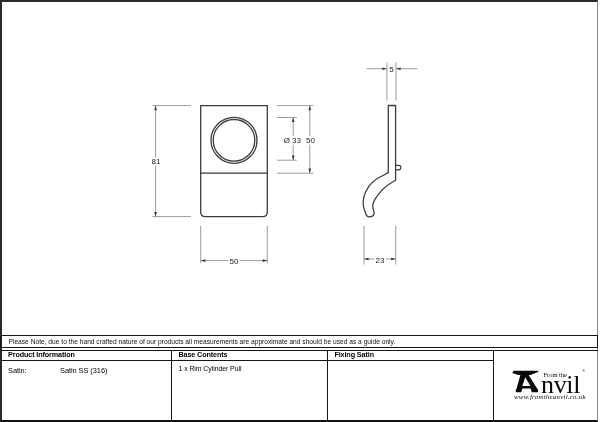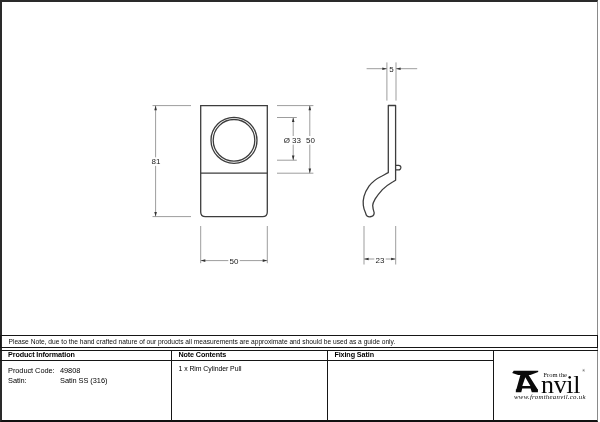--- a/index.html
+++ b/index.html
@@ -116,24 +116,23 @@
 
 <div class="abs" id="frame"></div>
 <div class="abs" id="note">Please Note, due to the hand crafted nature of our products all measurements are approximate and should be used as a guide only.</div>
 <div class="abs" id="tbl">
   <div class="abs" style="left:0;top:0;width:597.5px;height:1.3px;background:#161616"></div>
   <div class="abs vline" style="left:171.2px"></div>
   <div class="abs vline" style="left:327px"></div>
   <div class="abs vline" style="left:492.5px"></div>
   <div class="abs" id="hdrline"></div>
   <div class="abs hdr" style="left:8px">Product Information</div>
-  <div class="abs hdr" style="left:178.4px">Note Contents</div>
+  <div class="abs hdr" style="left:178.4px">Base Contents</div>
   <div class="abs hdr" style="left:334.4px">Fixing Satin</div>
   <div class="abs cell" id="pi">
-    <div><span class="lbl">Product Code:</span>49808</div>
     <div><span class="lbl">Satin:</span>Satin SS (316)</div>
   </div>
   <div class="abs cell" id="pc1">1 x Rim Cylinder Pull</div>
 
   <svg class="abs" style="left:493px;top:14px" width="104" height="42" viewBox="0 0 104 42">
     <g fill="#0a0a0a">
 
       <path d="M19.2,8.9 L20.7,6.7 L45.2,6.8 L45.2,8.0 L37.3,10.9 L25.2,10.9 Z"></path>
 
       <path fill-rule="evenodd" d="M27.5,10.6 L35.3,10.6 L44.6,25.2 L45.0,25.2 L44.9,28.3 L38.8,28.3 L37.6,24.6 L29.2,24.6 L28.3,28.3 L22.8,28.3 L22.9,25.2 L23.4,25.2 Z M32.3,13.2 L37.4,21.9 L29.3,21.9 Z"></path>

